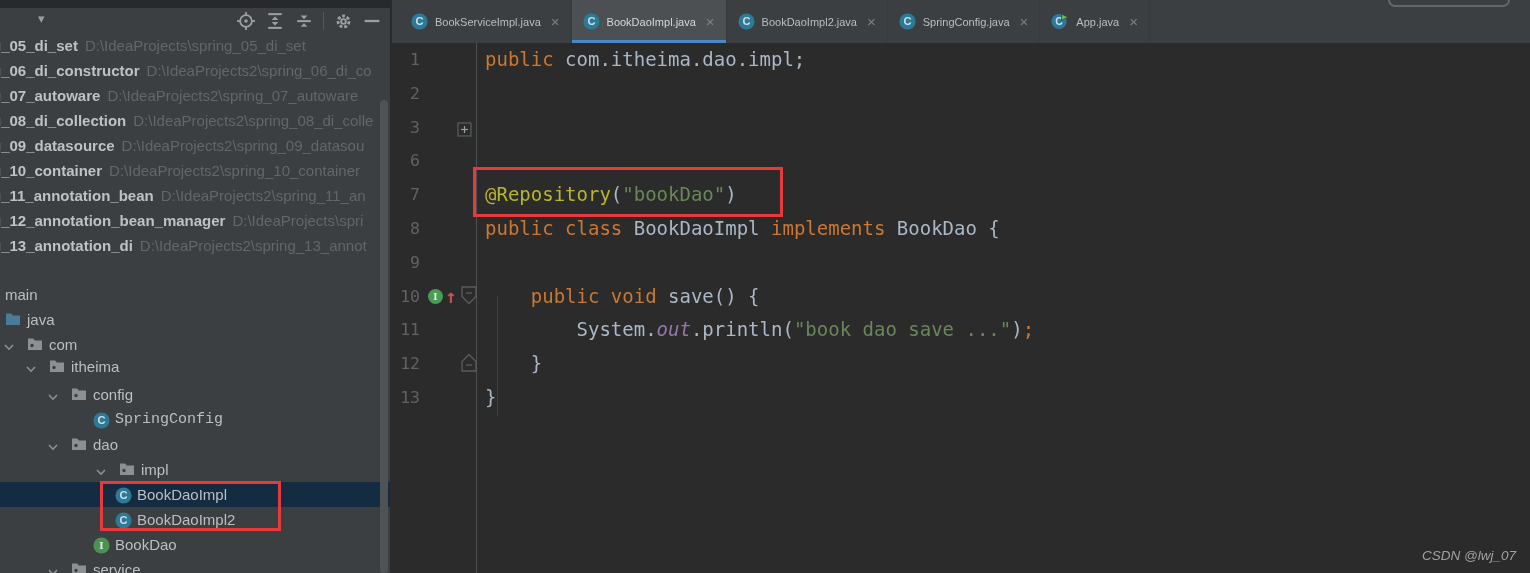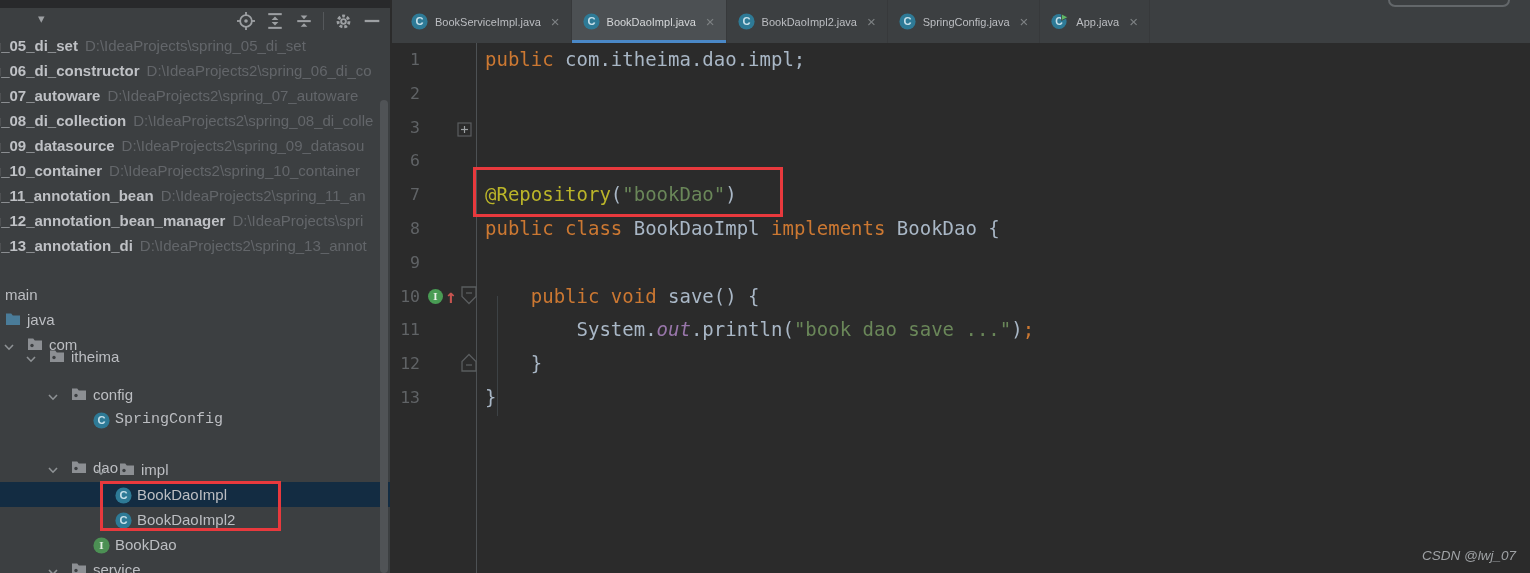--- a/index.html
+++ b/index.html
@@ -127,21 +127,21 @@
         <div class="tree-row" style="top: 332px;">
           <span class="tr-chev" style="left: 3px;"><svg width="12" height="12" viewBox="0 0 12 12">
               <path d="M2 4 L6 8.2 L10 4" fill="none" stroke="#8E9295" stroke-width="1.6"></path>
             </svg></span>
           <span class="tr-icon" style="left: 27px;"><svg width="16" height="14" viewBox="0 0 16 14">
               <path d="M1 1.5 h5.2 l1.6 2 H15 v9.5 H1 Z" fill="#8C8F93"></path>
               <circle cx="5" cy="8.5" r="1.7" fill="#3C3F41"></circle>
             </svg></span>
           <span class="tr-label" style="left: 49px;">com</span>
         </div>
-        <div class="tree-row" style="top: 344px; text-decoration: underline;">
+        <div class="tree-row" style="top: 354px; text-decoration: underline;">
           <span class="tr-chev" style="left: 25px;"><svg width="12" height="12" viewBox="0 0 12 12">
               <path d="M2 4 L6 8.2 L10 4" fill="none" stroke="#8E9295" stroke-width="1.6"></path>
             </svg></span>
           <span class="tr-icon" style="left: 49px;"><svg width="16" height="14" viewBox="0 0 16 14">
               <path d="M1 1.5 h5.2 l1.6 2 H15 v9.5 H1 Z" fill="#8C8F93"></path>
               <circle cx="5" cy="8.5" r="1.7" fill="#3C3F41"></circle>
             </svg></span>
           <span class="tr-label" style="left: 71px;">itheima</span>
         </div>
         <div class="tree-row" style="top: 382px;">
@@ -154,21 +154,21 @@
             </svg></span>
           <span class="tr-label" style="left: 93px;">config</span>
         </div>
         <div class="tree-row" style="top: 407px;">
           <span class="tr-icon" style="left: 93px;"><svg width="17" height="17" viewBox="0 0 16 16">
               <circle cx="8" cy="8" r="7.6" fill="#2E7A96"></circle>
               <text x="8" y="11.6" text-anchor="middle" font-size="10.5" font-weight="bold" fill="#C7E0EA" font-family="Liberation Sans,sans-serif">C</text>
             </svg></span>
           <span class="tr-label" style="left: 115px; font-family: Liberation Mono, monospace;">SpringConfig</span>
         </div>
-        <div class="tree-row" style="top: 455px;">
+        <div class="tree-row" style="top: 432px;">
           <span class="tr-chev" style="left: 47px;"><svg width="12" height="12" viewBox="0 0 12 12">
               <path d="M2 4 L6 8.2 L10 4" fill="none" stroke="#8E9295" stroke-width="1.6"></path>
             </svg></span>
           <span class="tr-icon" style="left: 71px;"><svg width="16" height="14" viewBox="0 0 16 14">
               <path d="M1 1.5 h5.2 l1.6 2 H15 v9.5 H1 Z" fill="#8C8F93"></path>
               <circle cx="5" cy="8.5" r="1.7" fill="#3C3F41"></circle>
             </svg></span>
           <span class="tr-label" style="left: 93px;">dao</span>
         </div>
         <div class="tree-row" style="top: 457px; margin-left: 26px;">

